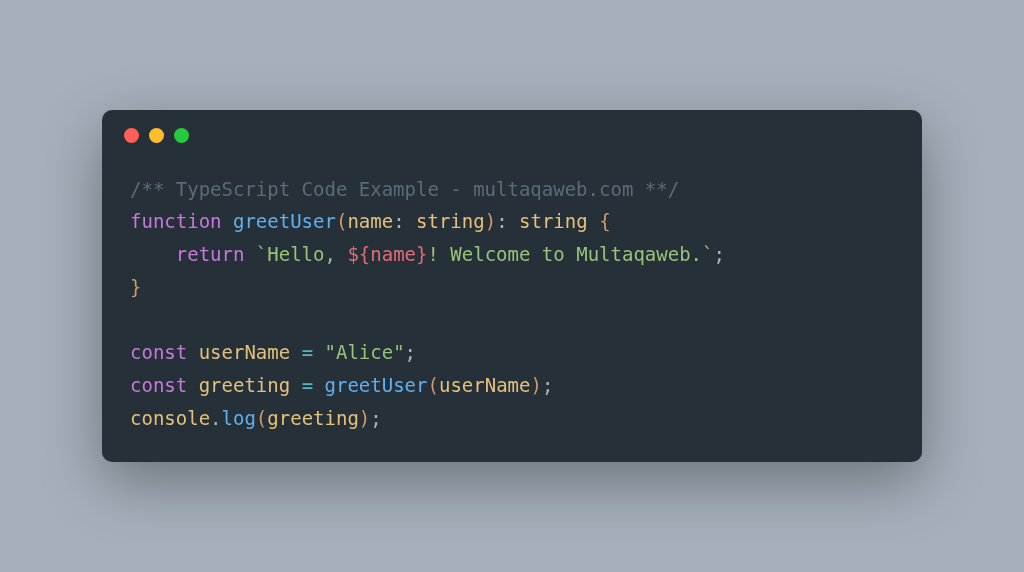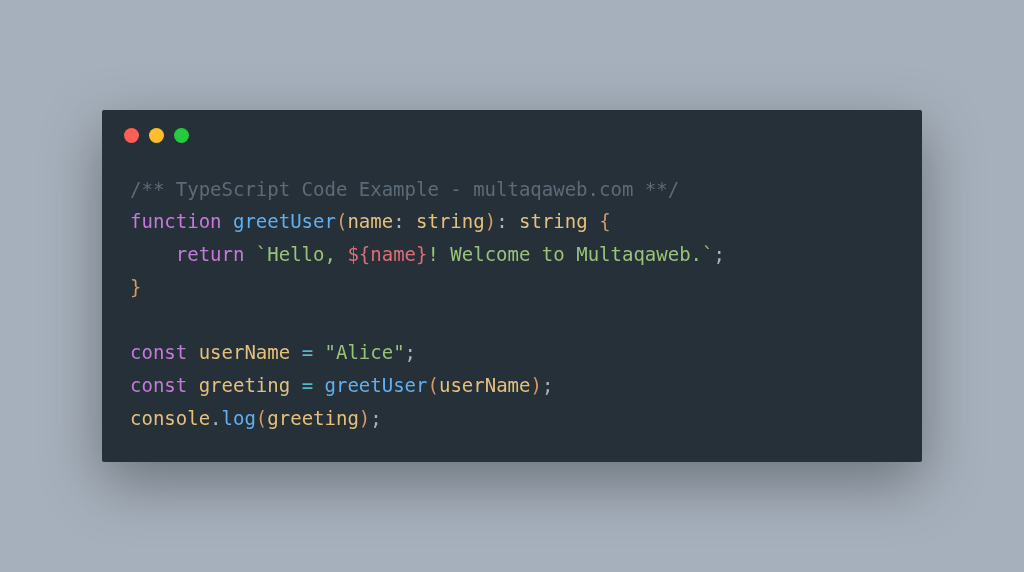--- a/index.html
+++ b/index.html
@@ -14,21 +14,21 @@
       height: 572px;
       display: flex;
       align-items: center;
       justify-content: center;
       font-family: 'SF Mono', 'Monaco', 'Menlo', 'Consolas', monospace;
     }
     
     .code-window {
       width: 820px;
       background: #263038;
-      border-radius: 2px;
+      border-radius: 10px;
       box-shadow: 0 20px 60px rgba(0, 0, 0, 0.35);
       overflow: hidden;
     }
     
     .titlebar {
       padding: 18px 22px 10px 22px;
       display: flex;
       gap: 10px;
       align-items: center;
     }

